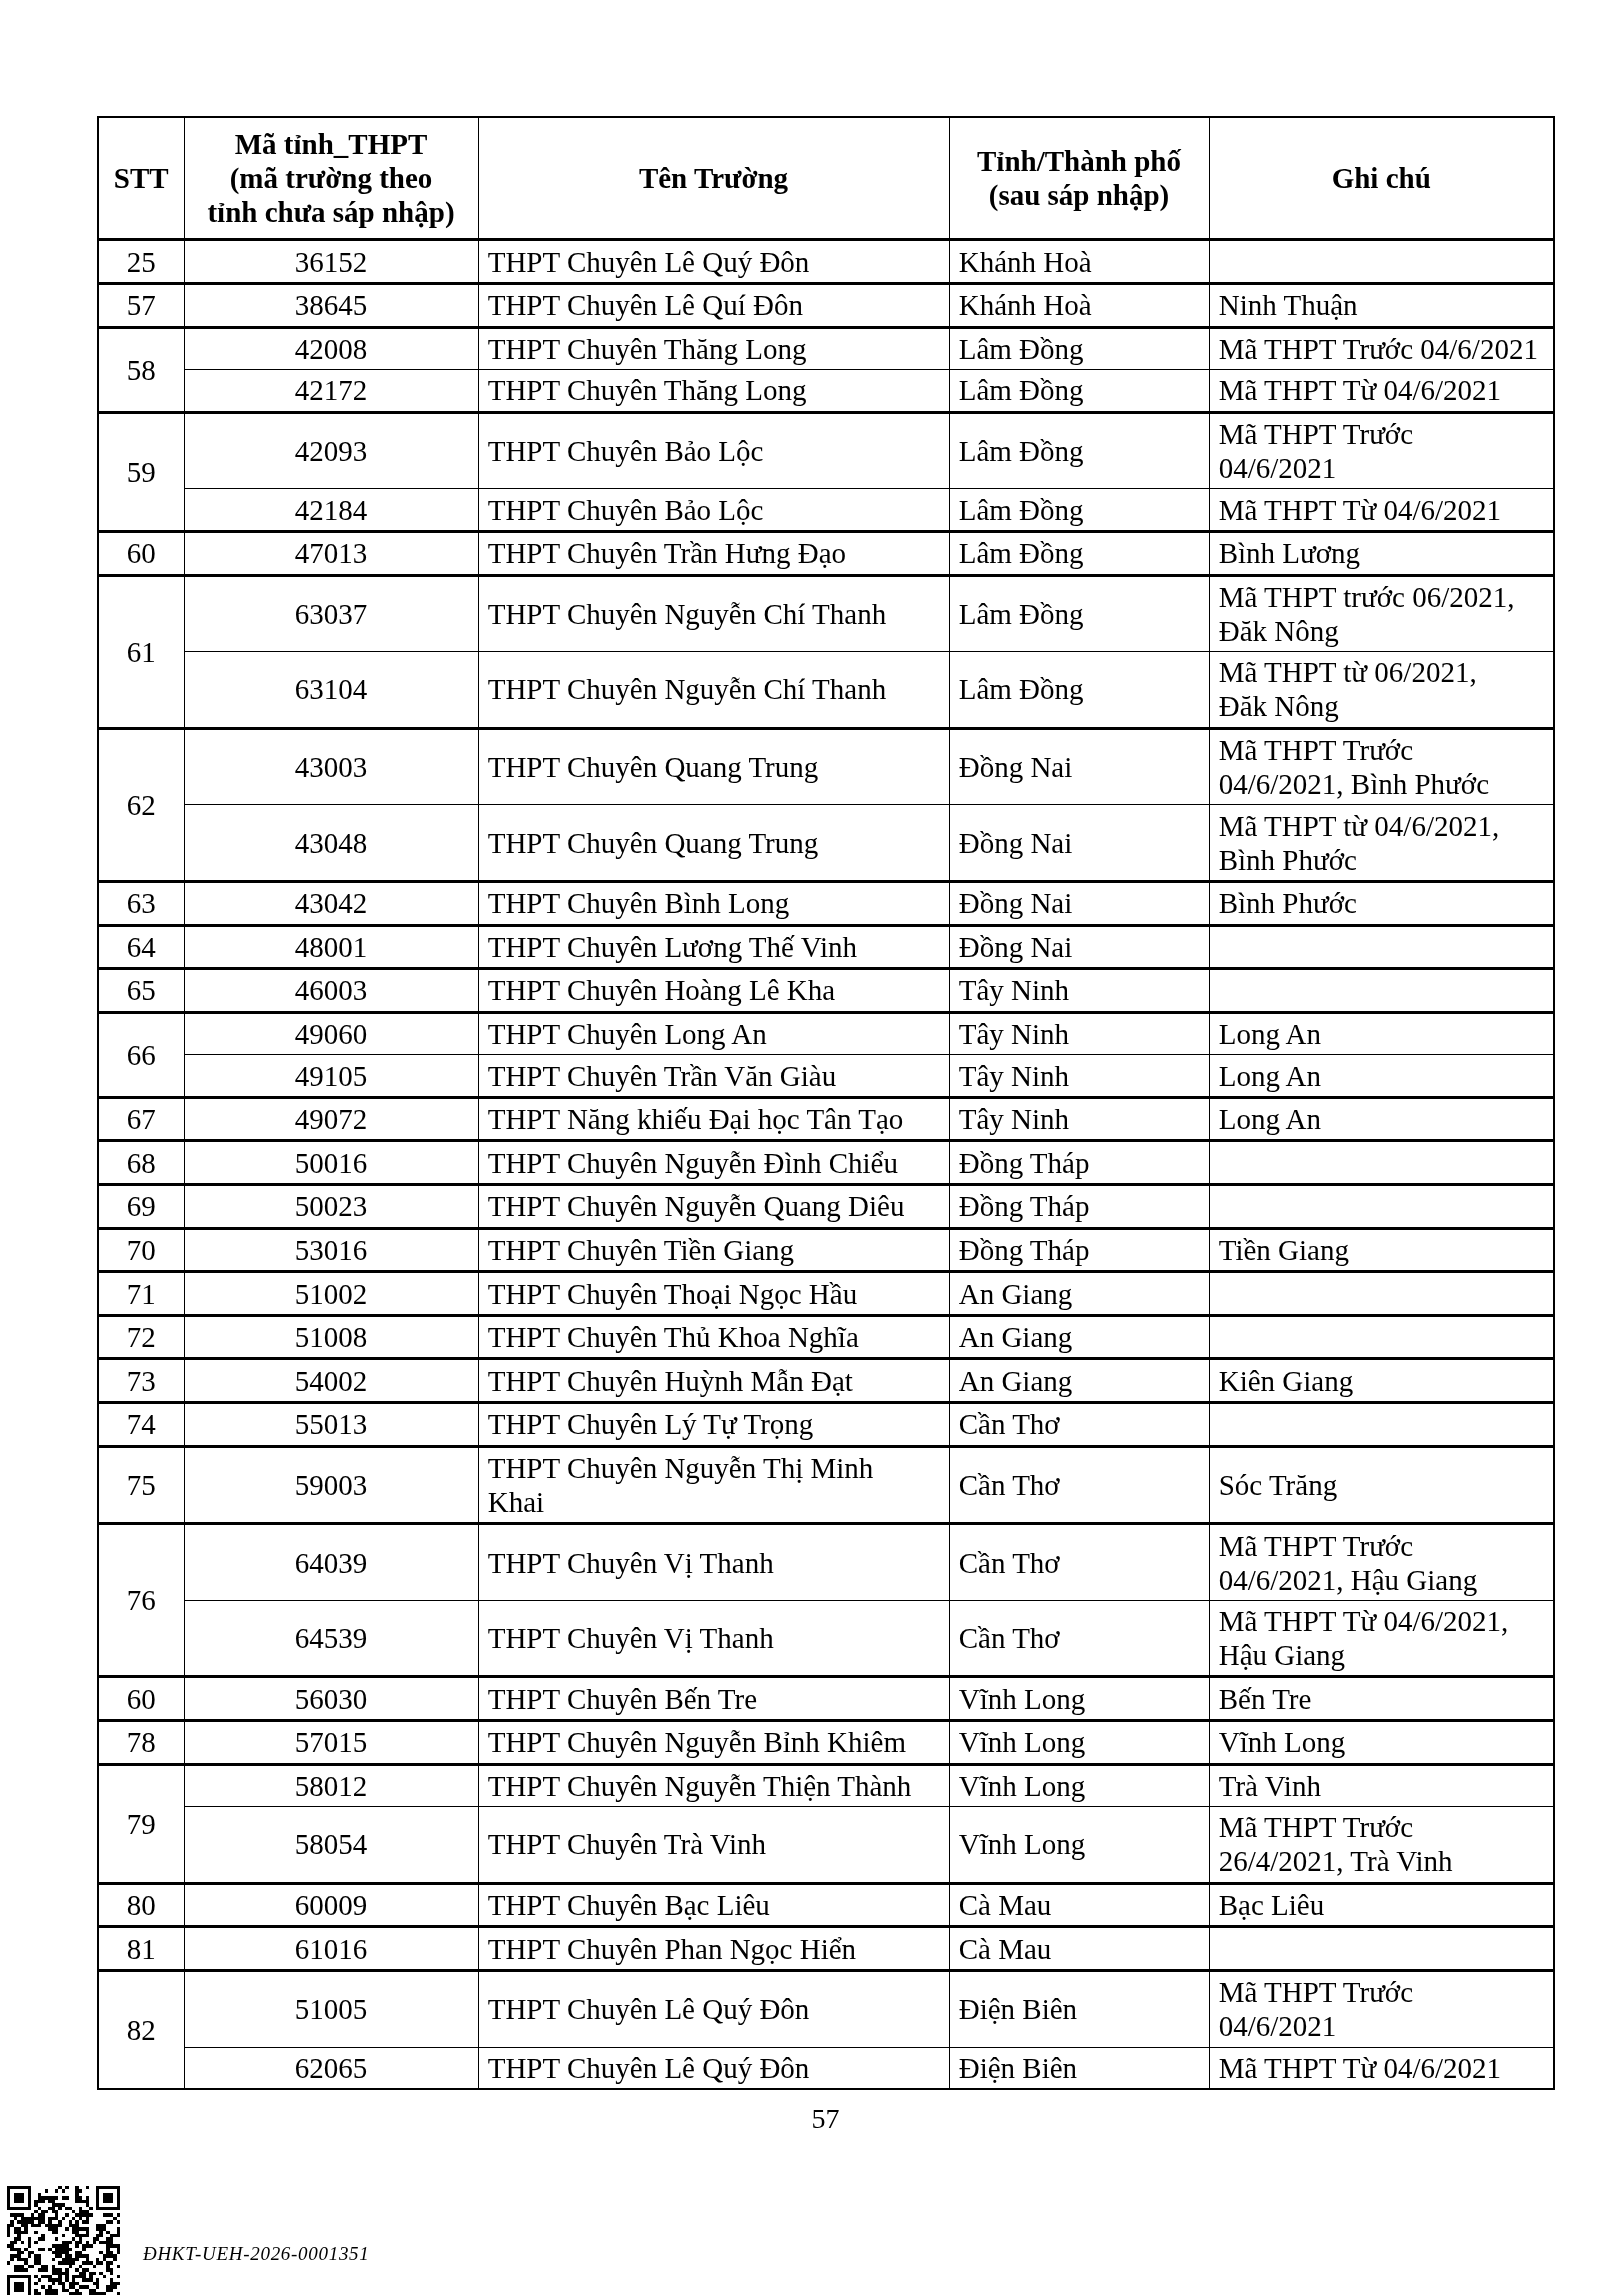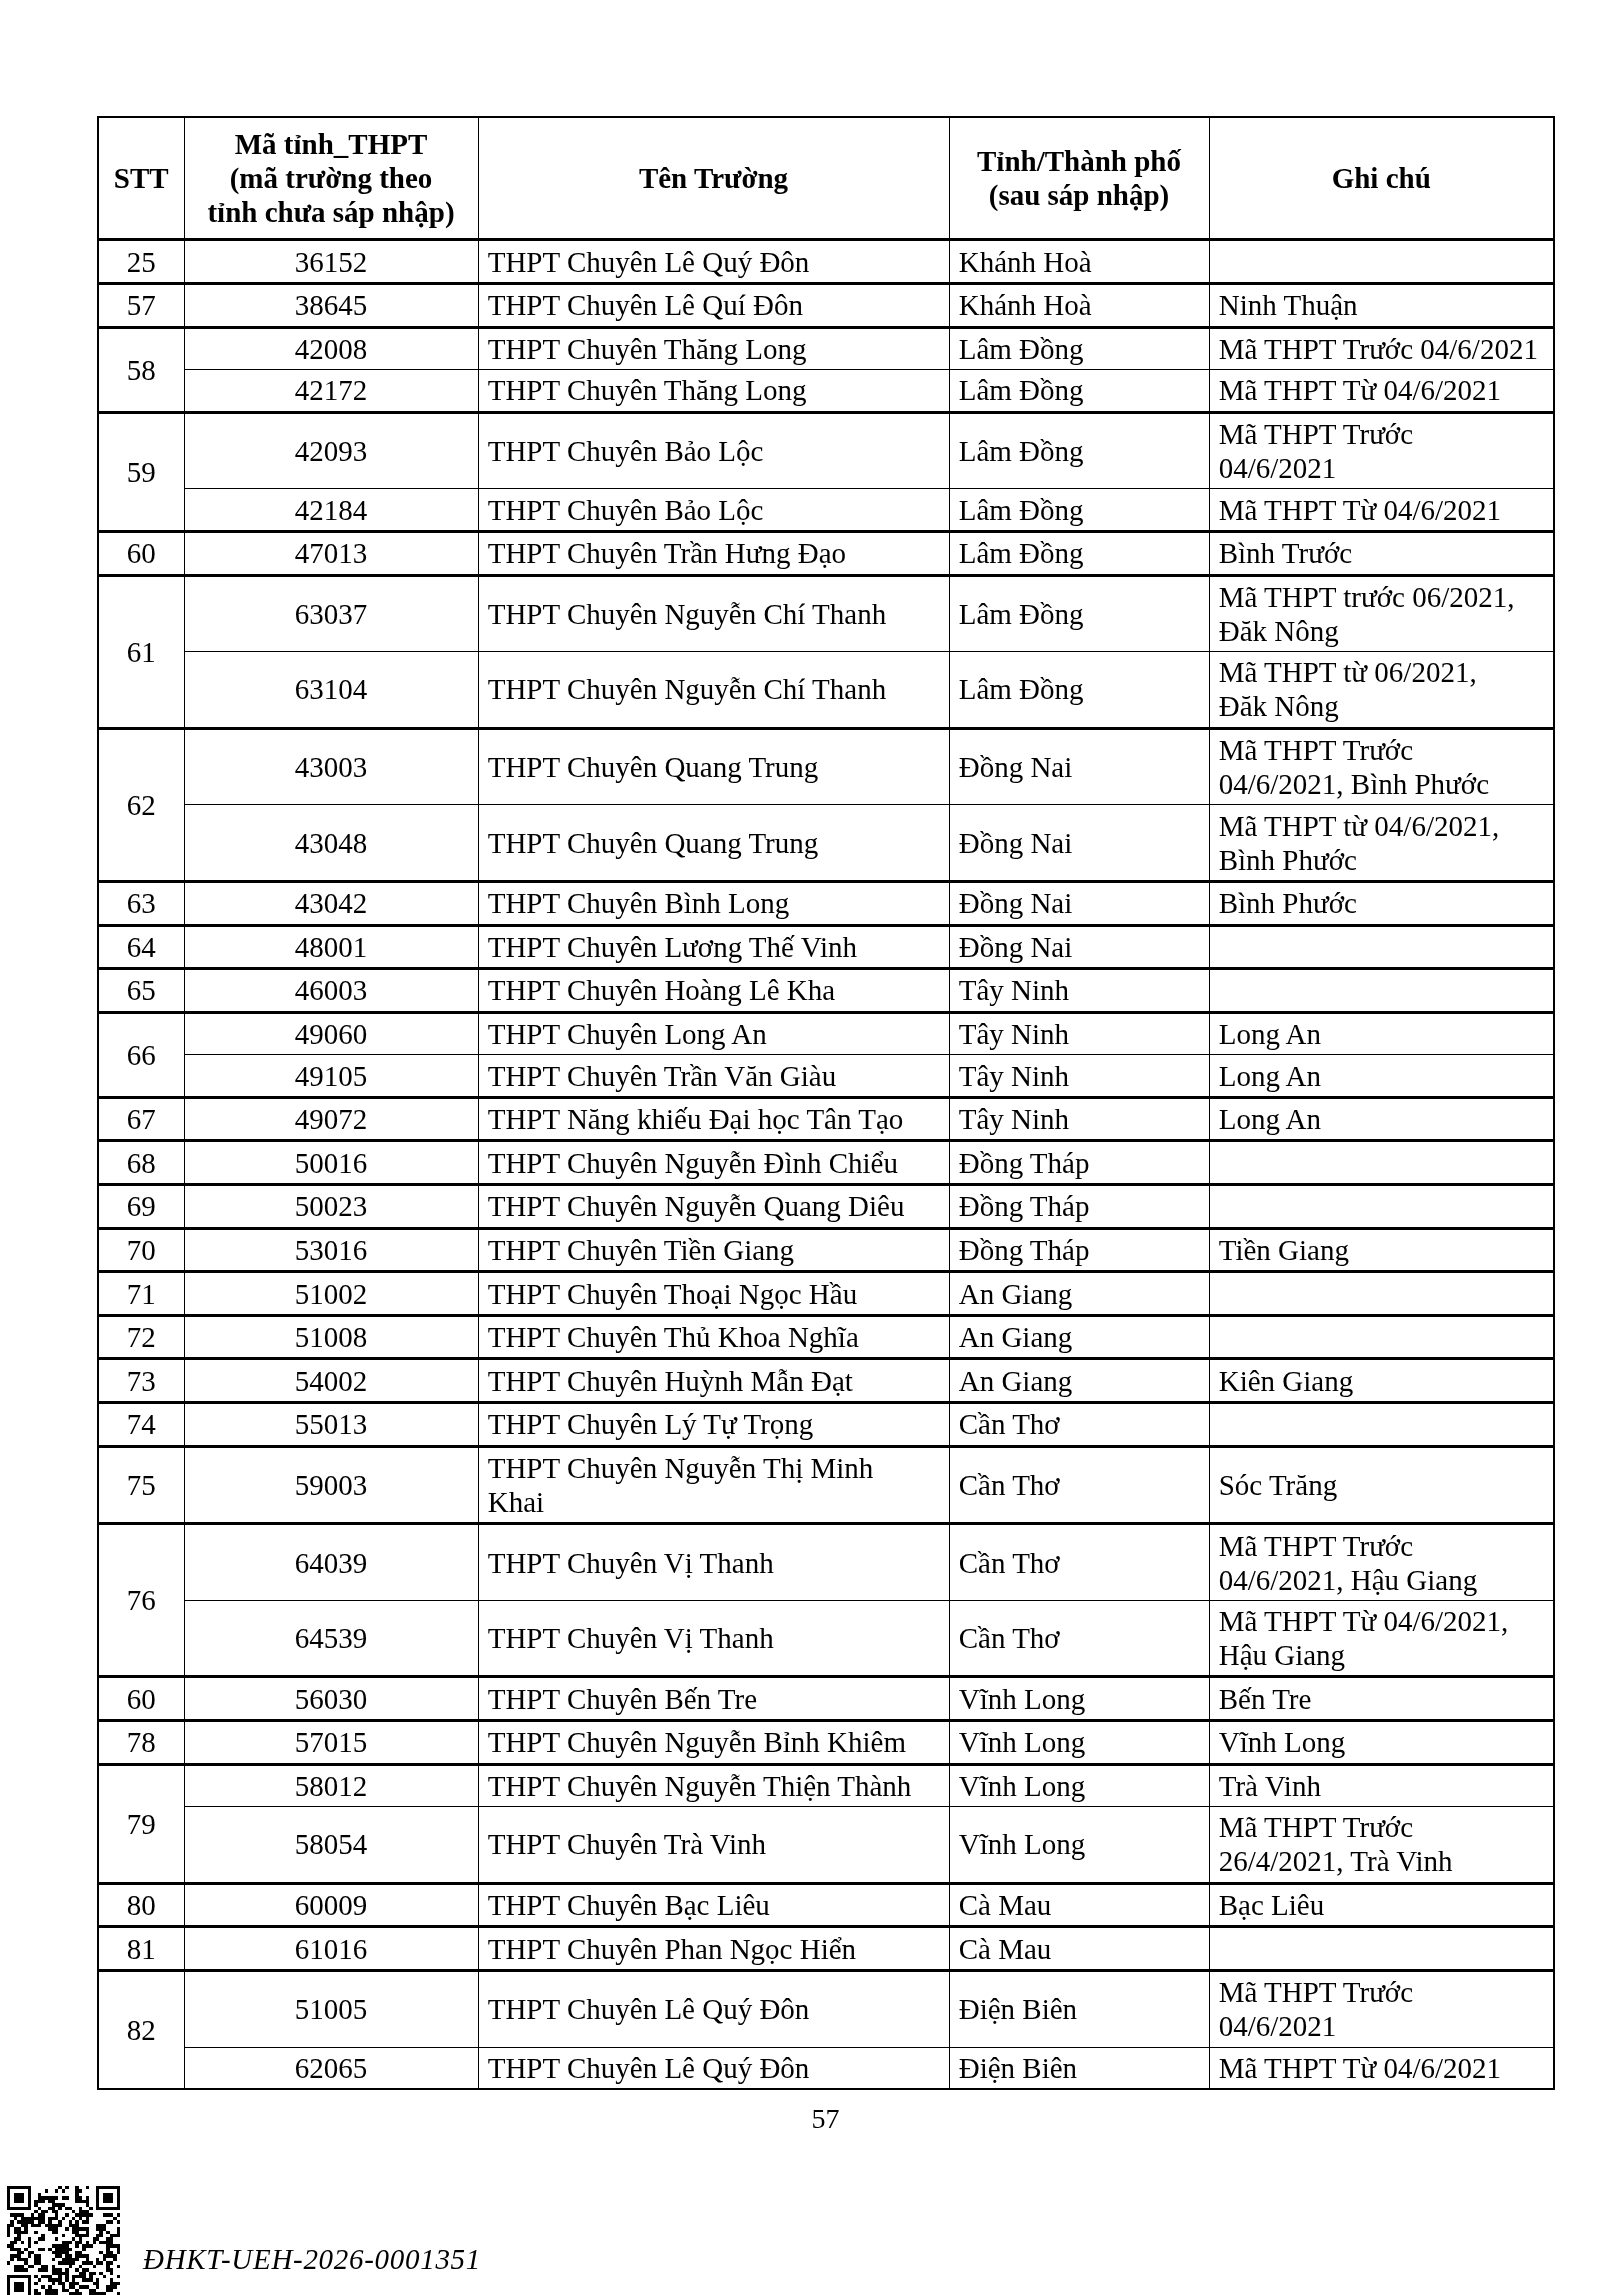--- a/index.html
+++ b/index.html
@@ -25,21 +25,21 @@
   td.stt,td.code{text-align:center;padding:3.3px 2.6px;}
   td.school,td.note,td.province{text-align:left;white-space:pre-line;}
   .pagenum{
     position:absolute;top:2103px;left:97px;width:1457px;
     text-align:center;font-size:28px;
   }
   .qr{position:absolute;left:6.5px;top:2186px;width:113px;height:113px;}
   .qr svg{width:100%;height:100%;shape-rendering:crispEdges;}
   .doccode{
     position:absolute;left:143px;top:2243px;
-    font-size:29px;font-style:italic;letter-spacing:0.7px;
+    font-size:19px;font-style:italic;letter-spacing:0.7px;
   }
 </style>
 </head>
 <body>
 
 <div class="table-wrap">
   <table>
     <colgroup>
       <col style="width:86px">
       <col style="width:294px">
@@ -99,21 +99,21 @@
           <td class="code">42184</td>
           <td class="school">THPT Chuyên Bảo Lộc</td>
           <td class="province">Lâm Đồng</td>
           <td class="note">Mã THPT Từ 04/6/2021</td>
         </tr>
         <tr class="group-start">
           <td class="stt" rowspan="1">60</td>
           <td class="code">47013</td>
           <td class="school">THPT Chuyên Trần Hưng Đạo</td>
           <td class="province">Lâm Đồng</td>
-          <td class="note">Bình Trước</td>
+          <td class="note">Bình Lương</td>
         </tr>
         <tr class="group-start">
           <td class="stt" rowspan="2">61</td>
           <td class="code">63037</td>
           <td class="school">THPT Chuyên Nguyễn Chí Thanh</td>
           <td class="province">Lâm Đồng</td>
           <td class="note">Mã THPT trước 06/2021,
 Đăk Nông</td>
         </tr>
         <tr>

